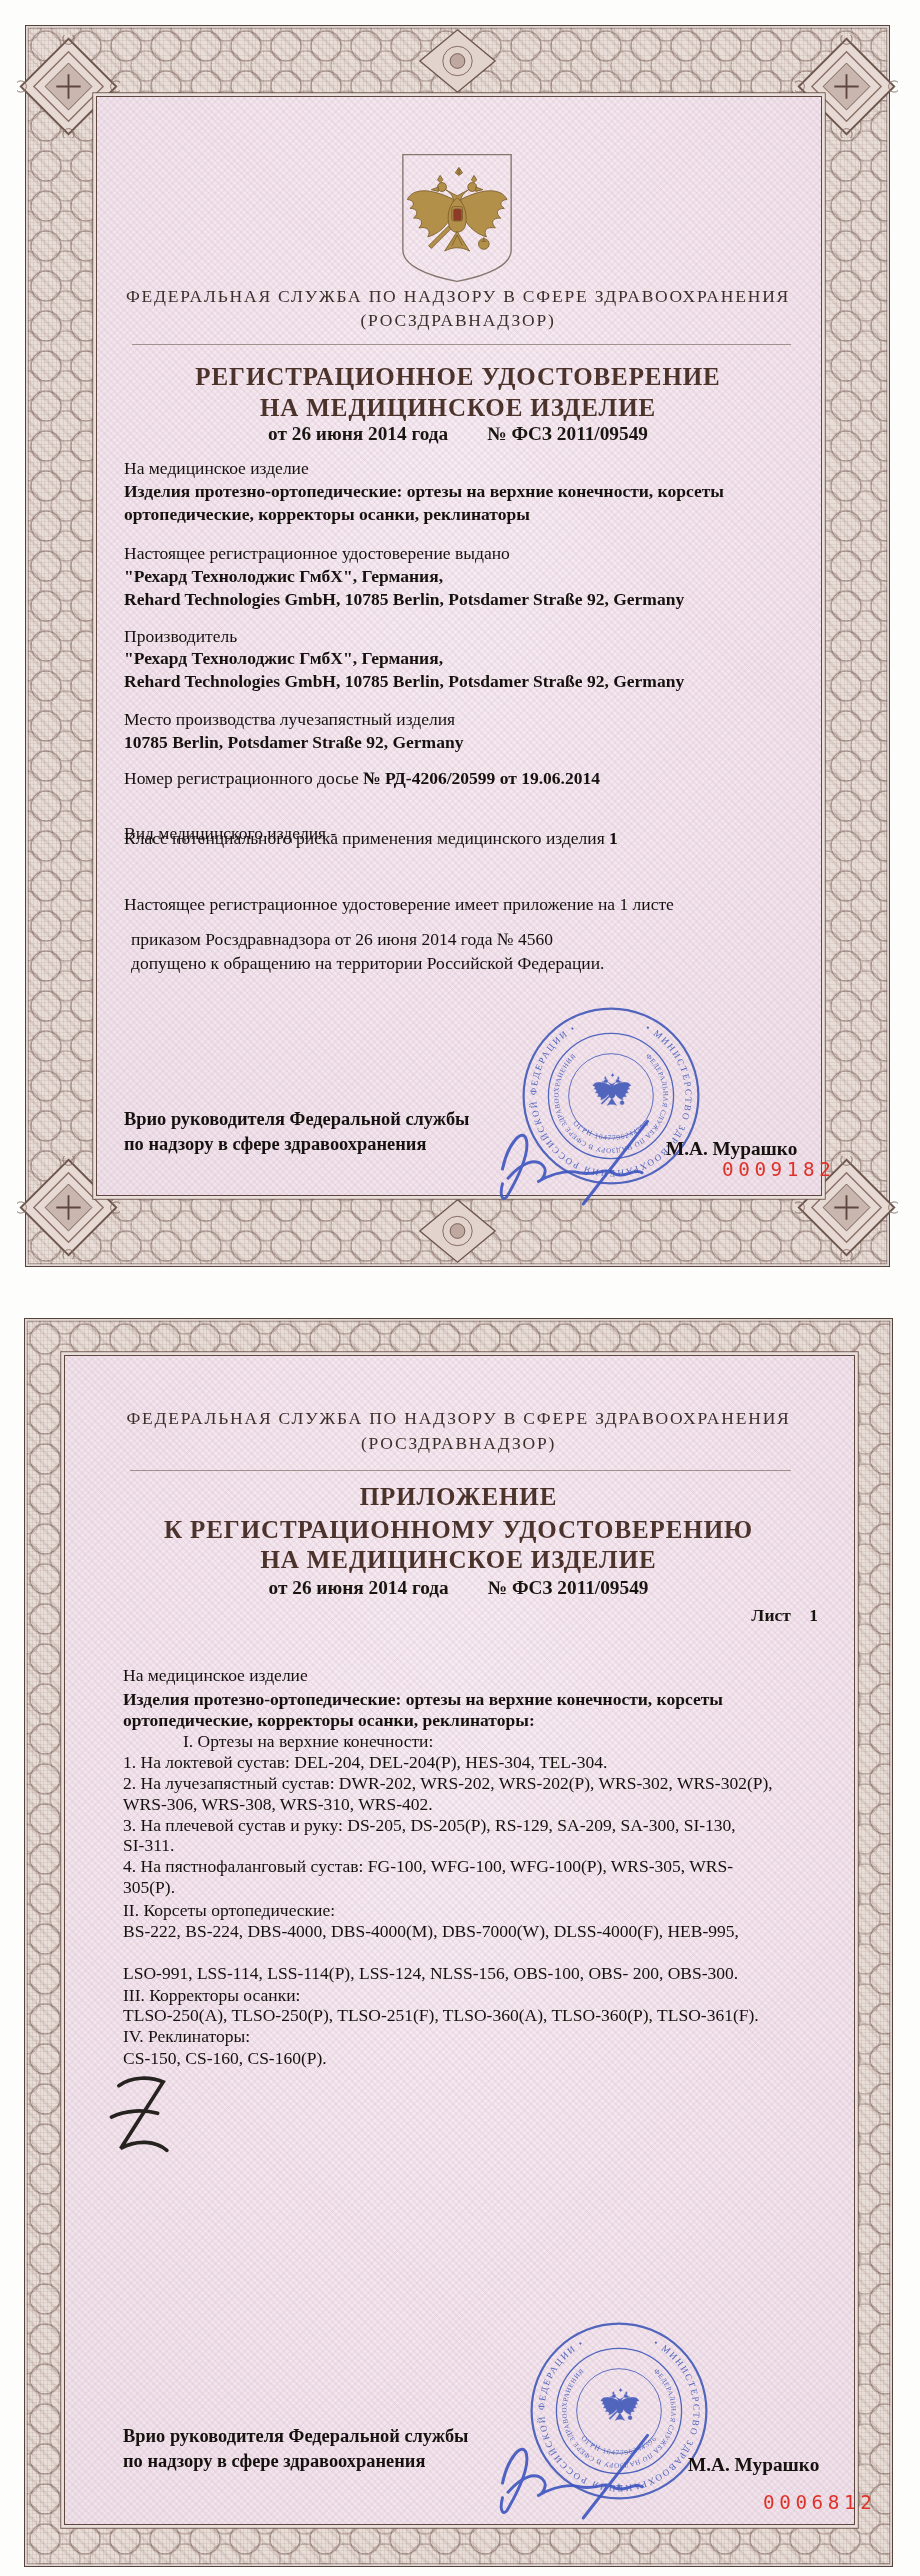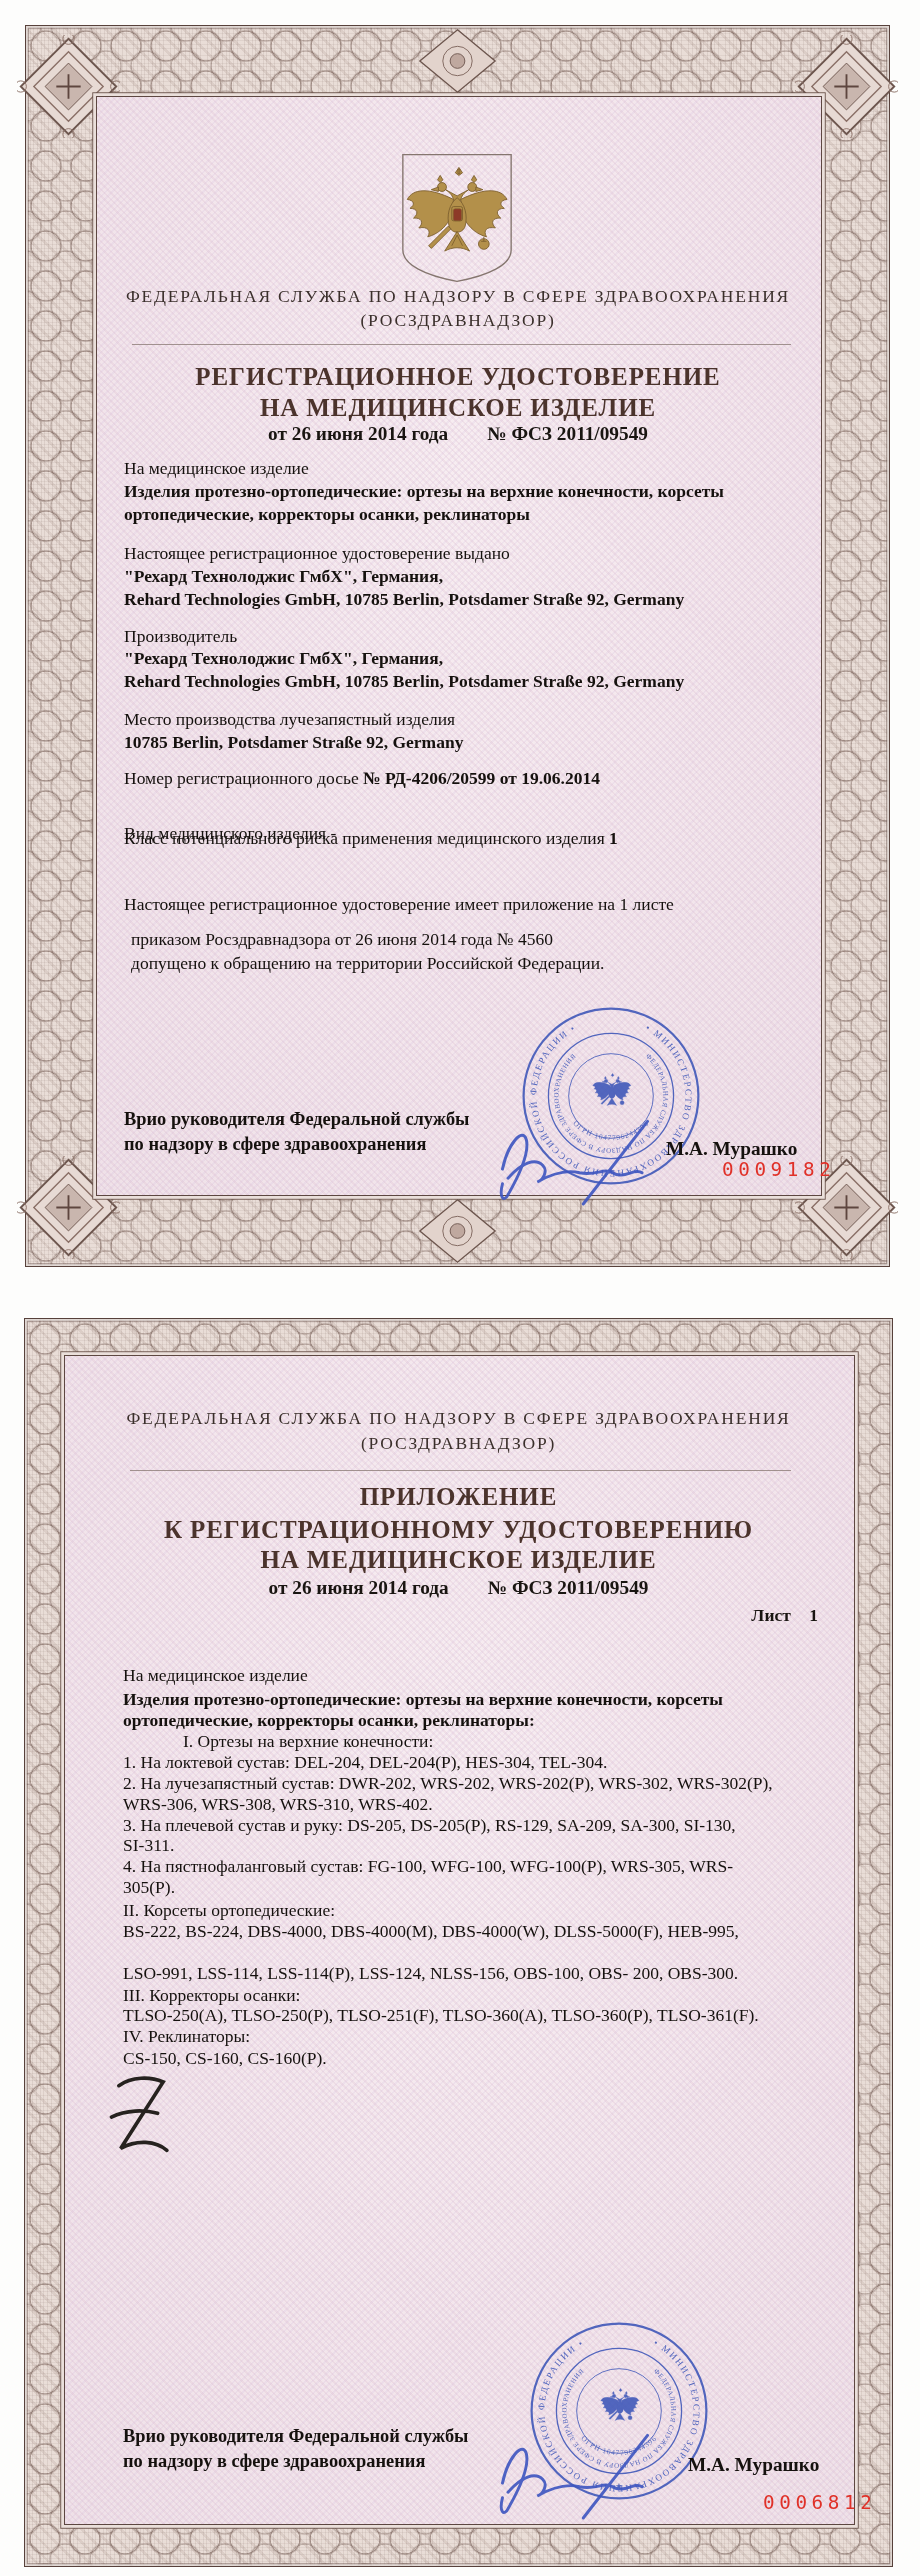--- a/index.html
+++ b/index.html
@@ -222,21 +222,21 @@
     <div class="abs ln" style="left:98px;top:391px;"><span></span><span class="bld">ортопедические, корректоры осанки, реклинаторы:</span></div>
     <div class="abs ln" style="left:110px;top:412px;margin-left:48px;"><span>I. Ортезы на верхние конечности:</span><span class="bld"></span></div>
     <div class="abs ln" style="left:98px;top:433px;"><span>1. На локтевой сустав: DEL-204, DEL-204(P), HES-304, TEL-304.</span><span class="bld"></span></div>
     <div class="abs ln" style="left:98px;top:454px;"><span>2. На лучезапястный сустав: DWR-202, WRS-202, WRS-202(P), WRS-302, WRS-302(P),</span><span class="bld"></span></div>
     <div class="abs ln" style="left:98px;top:475px;"><span>WRS-306, WRS-308, WRS-310, WRS-402.</span><span class="bld"></span></div>
     <div class="abs ln" style="left:98px;top:496px;"><span>3. На плечевой сустав и руку: DS-205, DS-205(P), RS-129, SA-209, SA-300, SI-130,</span><span class="bld"></span></div>
     <div class="abs ln" style="left:98px;top:516px;"><span>SI-311.</span><span class="bld"></span></div>
     <div class="abs ln" style="left:98px;top:537px;"><span>4. На пястнофаланговый сустав: FG-100, WFG-100, WFG-100(P), WRS-305, WRS-</span><span class="bld"></span></div>
     <div class="abs ln" style="left:98px;top:558px;"><span>305(P).</span><span class="bld"></span></div>
     <div class="abs ln" style="left:98px;top:581px;"><span>II. Корсеты ортопедические:</span><span class="bld"></span></div>
-    <div class="abs ln" style="left:98px;top:602px;"><span>BS-222, BS-224, DBS-4000, DBS-4000(M), DBS-4000(W), DLSS-5000(F), HEB-995,</span><span class="bld"></span></div>
+    <div class="abs ln" style="left:98px;top:602px;"><span>BS-222, BS-224, DBS-4000, DBS-4000(M), DBS-7000(W), DLSS-4000(F), HEB-995,</span><span class="bld"></span></div>
     <div class="abs ln" style="left:98px;top:644px;"><span>LSO-991, LSS-114, LSS-114(P), LSS-124, NLSS-156, OBS-100, OBS- 200, OBS-300.</span><span class="bld"></span></div>
     <div class="abs ln" style="left:98px;top:666px;"><span>III. Корректоры осанки:</span><span class="bld"></span></div>
     <div class="abs ln" style="left:98px;top:686px;"><span>TLSO-250(A), TLSO-250(P), TLSO-251(F), TLSO-360(A), TLSO-360(P), TLSO-361(F).</span><span class="bld"></span></div>
     <div class="abs ln" style="left:98px;top:707px;"><span>IV. Реклинаторы:</span><span class="bld"></span></div>
     <div class="abs ln" style="left:98px;top:729px;"><span>CS-150, CS-160, CS-160(P).</span><span class="bld"></span></div>
 
     <svg class="abs" style="left:79px;top:750px" width="74" height="97" viewBox="0 0 80 105">
       <g fill="none" stroke="#26221f" stroke-width="4" stroke-linecap="round">
         <path d="M16,18 C30,8 50,8 64,14 L18,86 C36,76 56,78 68,88"></path>
         <path d="M8,52 C24,44 44,44 58,48"></path>

